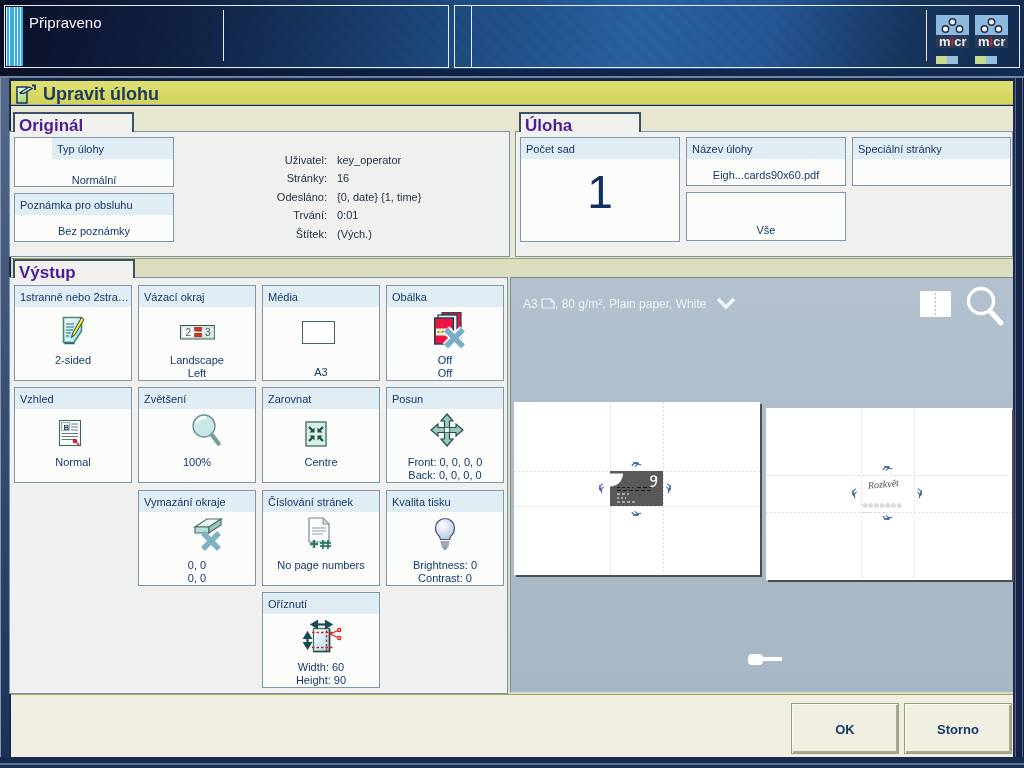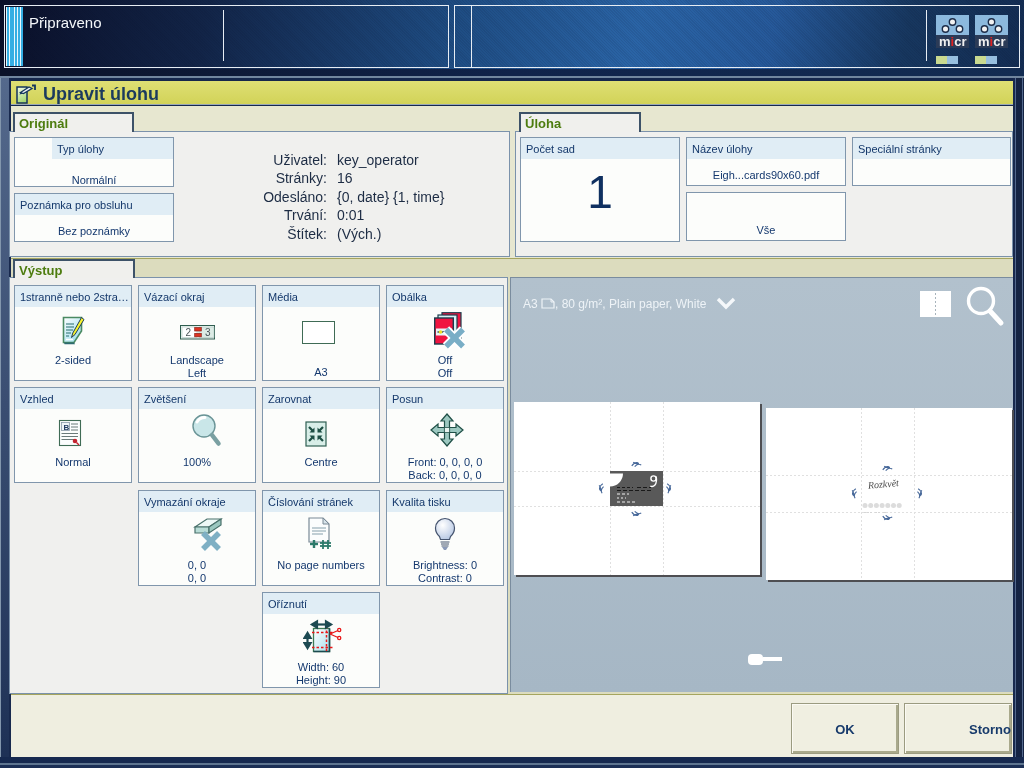--- a/index.html
+++ b/index.html
@@ -30,29 +30,29 @@
 #fbot3 { left:0; top:765px; width:1024px; height:3px; background:#1b2f55; }
 
 #title { left:11px; top:81px; width:1002px; height:24px;
   background:linear-gradient(#dedf74,#d2d358); border-bottom:1px solid #98a7b8;padding-left:8px; }
 #title .txt { position:absolute; left:32px; top:3px; font-size:18px; font-weight:bold; color:#1b3a5e; }
 
 #sec1 { left:11px; top:106px; width:1002px; height:152px; background:#e7e7d0; }
 #sec2 { left:11px; top:258px; width:1002px; height:436px; background:#dcdcbe; border-top:1px solid #a5a55e; }
 #sec3 { left:11px; top:694px; width:1002px; height:63px; background:#efeee0; border-top:1px solid #a5a55e; }
 .tab { position:absolute; z-index:3; background:#f0f0ed; border:2px solid #3d5268; border-bottom:none;
-  font-size:13px; font-weight:bold; color:#4d7c0f; padding:2px 0 0 4px; }
+  font-size:17px; font-weight:bold; color:#4c1d95; padding:2px 0 0 4px; }
 .panel { position:absolute; background:#f0f0ee; border:1px solid #7b92ab; }
 .card { position:absolute; background:#fcfdfb; border:1px solid #8096ac; }
 .ch { height:21px; background:#e0edf5; font-size:11px; color:#14386b; padding:5px 0 0 5px;
   white-space:nowrap; overflow:hidden; }
 .cv { position:absolute; left:0; width:100%; text-align:center; font-size:11px; color:#14386e;
   line-height:13px; white-space:nowrap; }
 
-.inforow { position:absolute; left:0; width:100%; height:16px; line-height:16px; font-size:14px; color:#1d2c44; white-space:nowrap; }
+.inforow { position:absolute; left:0; width:100%; height:16px; line-height:16px; font-size:11px; color:#1d2c44; white-space:nowrap; }
 .il { position:absolute; right:182px; }
 .iv { position:absolute; left:327px; }
 
 #preview { left:510px; top:277px; width:503px; height:415px;
   background:linear-gradient(#b2c1cd,#a6b7c5); border-top:1px solid #7a8c9e; border-left:1px solid #7a8c9e; }
 .page { position:absolute; background:#fff; }
 .dashv { position:absolute; width:1px; background-image:linear-gradient(#e0e0e0 50%, rgba(255,255,255,0) 0%); background-size:1px 4px; }
 .dashh { position:absolute; height:1px; background-image:linear-gradient(to right,#e0e0e0 50%, rgba(255,255,255,0) 0%); background-size:4px 1px; }
 .btn { position:absolute; width:108px; height:51px; background:#f0efe1; border:1px solid #9b9b80;
   box-shadow:inset 1px 1px 0 #fbfaf3, inset -2px -2px 0 #a9a98c; text-align:center;
@@ -489,14 +489,14 @@
         </svg>
     </div>
 
     <div style="position:absolute;left:237px;top:376px;width:15px;height:11px;background:#fff;border-radius:4px;"></div>
     <div style="position:absolute;left:252px;top:379px;width:19px;height:4px;background:#fff;"></div>
   </div>
 </div>
 
 <div class="abs" id="sec3">
   <div class="btn" style="left:780px;top:8px;">OK</div>
-  <div class="btn" style="left:893px;top:8px;width:108px;text-align:right;">Storno</div>
+  <div class="btn" style="left:893px;top:8px;width:108px;">Storno</div>
 </div>
 
 </body></html>

